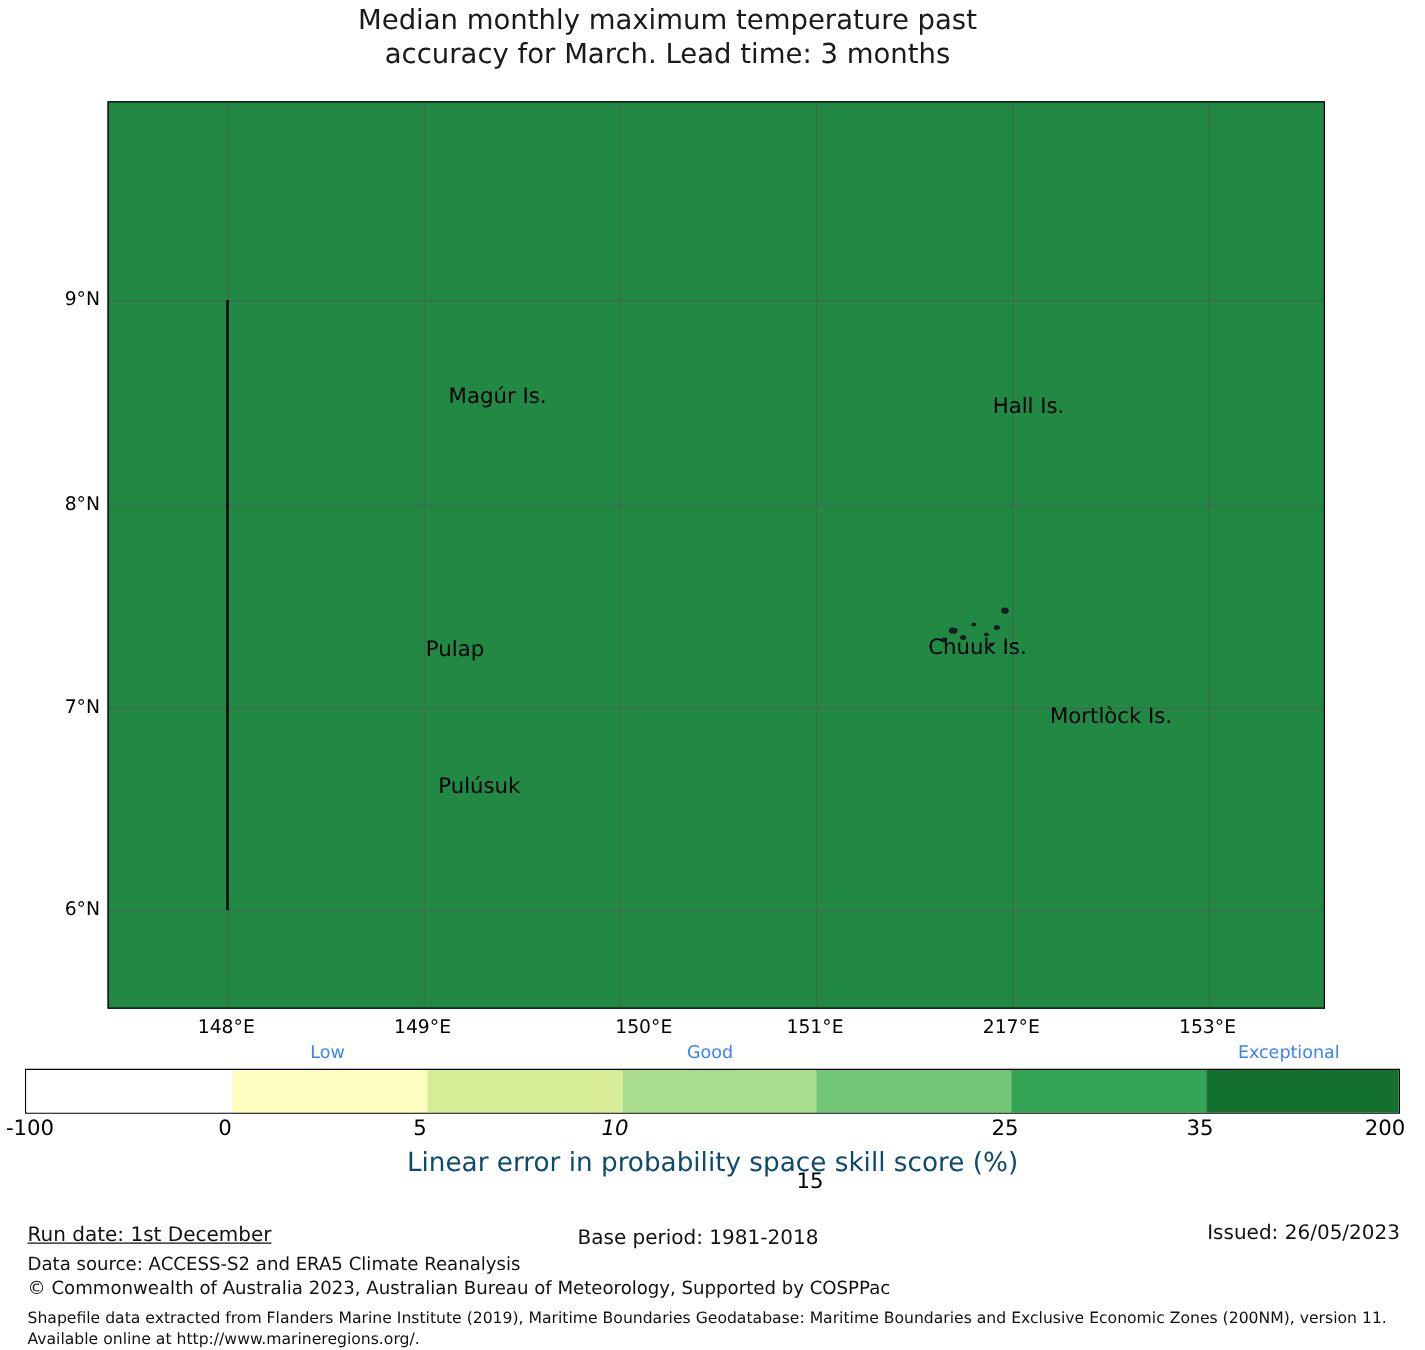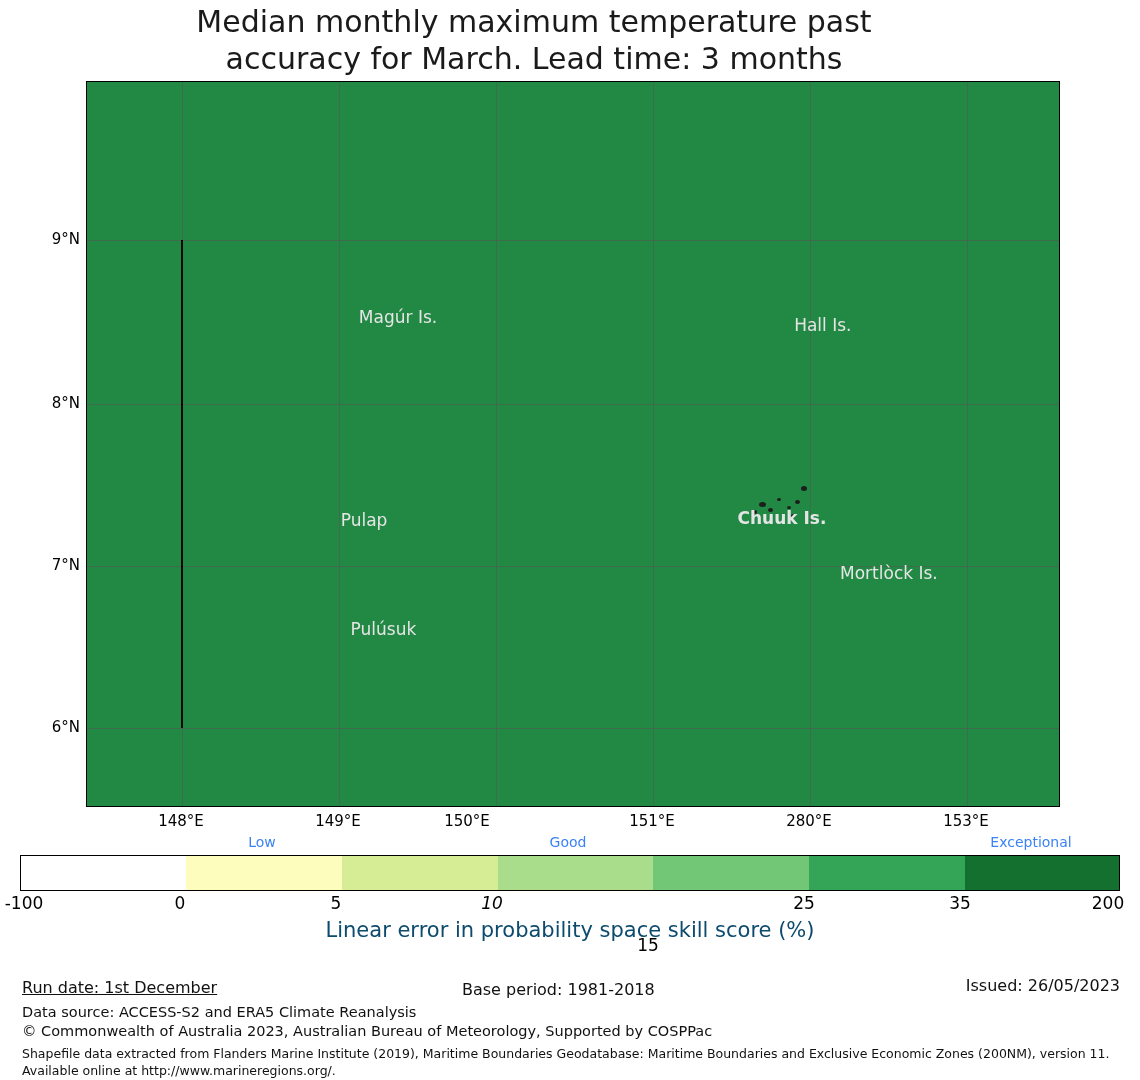--- a/index.html
+++ b/index.html
@@ -16,21 +16,21 @@
     overflow: hidden;
   }
 
   
   #title {
     position: absolute;
     left: 0;
     top: 4px;
     width: 1068px;
     text-align: center;
-    font-size: 30px;
+    font-size: 22px;
     line-height: 1.22;
     color: #1a1a1a;
     white-space: pre-line;
   }
 
   
   #map-panel {
     position: absolute;
     left: 86px;
     top: 81px;
@@ -50,21 +50,21 @@
   .grid-h { height: 1px; left: 0; right: 0; }
   .meridian-dark {
     position: absolute;
     width: 1.6px;
     background: #000000;
     opacity: 0.95;
   }
   .place-label {
     position: absolute;
     font-size: 17px;
-    color: #e5e5e5;
+    color: #000000;
     white-space: nowrap;
     transform: translate(-50%, -50%);
   }
   .island-dot {
     position: absolute;
     background: #1d1d1d;
     border-radius: 50%;
   }
 
   
@@ -170,35 +170,35 @@
   <div class="island-dot" style="left:690px; top:416px; width:4px; height:3px;"></div>
   <div class="island-dot" style="left:700px; top:424px; width:4px; height:3px;"></div>
   <div class="island-dot" style="left:708px; top:418px; width:5px; height:4px;"></div>
   <div class="island-dot" style="left:714px; top:404px; width:6px; height:5px;"></div>
   <div class="island-dot" style="left:704px; top:432px; width:4px; height:3px;"></div>
   <div class="island-dot" style="left:666px; top:428px; width:4px; height:4px;"></div>
 
   <div class="place-label" style="left:32.0%; top:32.5%;">Magúr Is.</div>
   <div class="place-label" style="left:72.0%; top:33.5%;margin-left:36px;">Hall Is.</div>
   <div class="place-label" style="left:28.5%; top:60.5%;">Pulap</div>
-  <div class="place-label" style="left:71.5%; top:60.2%;font-weight:bold;">Chuuk Is.</div>
+  <div class="place-label" style="left:71.5%; top:60.2%;">Chuuk Is.</div>
   <div class="place-label" style="left:82.5%; top:67.8%;">Mortlòck Is.</div>
   <div class="place-label" style="left:30.5%; top:75.5%;">Pulúsuk</div>
 </div>
 
 <div class="ytick-label" style="top:239px;">9°N</div>
 <div class="ytick-label" style="top:403px;">8°N</div>
 <div class="ytick-label" style="top:565px;">7°N</div>
 <div class="ytick-label" style="top:727px;">6°N</div>
 
 <div class="xtick-label" style="left:181px;">148°E</div>
 <div class="xtick-label" style="left:338px;">149°E</div>
-<div class="xtick-label" style="left:467px;">150°E</div>
+<div class="xtick-label" style="left:515px;">150°E</div>
 <div class="xtick-label" style="left:652px;">151°E</div>
-<div class="xtick-label" style="left:809px;">280°E</div>
+<div class="xtick-label" style="left:809px;">217°E</div>
 <div class="xtick-label" style="left:966px;">153°E</div>
 
 <div class="cbar-cat" style="left:262px;">Low</div>
 <div class="cbar-cat" style="left:568px;">Good</div>
 <div class="cbar-cat" style="left:1031px;">Exceptional</div>
 
 <div id="cbar-wrap">
   <div class="cbar-seg" style="width:15.0%; background:#ffffff;"></div>
   <div class="cbar-seg" style="width:14.2%; background:#fdfdbe;"></div>
   <div class="cbar-seg" style="width:14.2%; background:#d7ed95;"></div>

